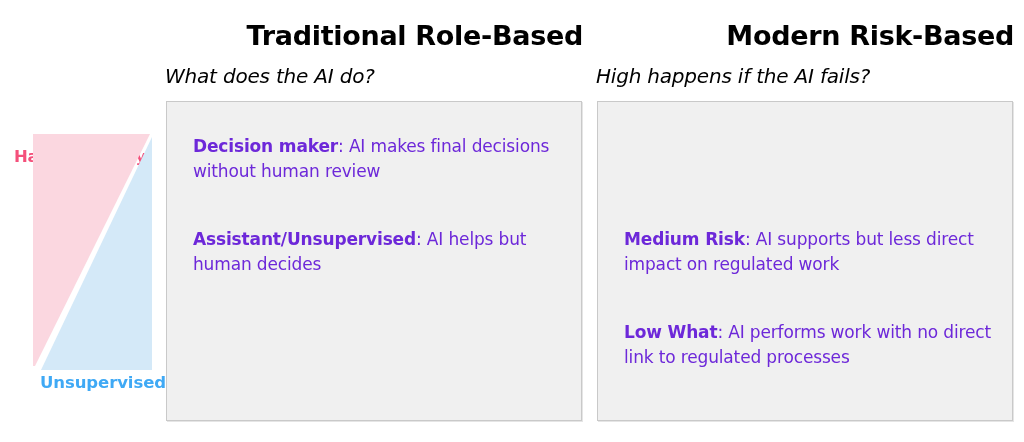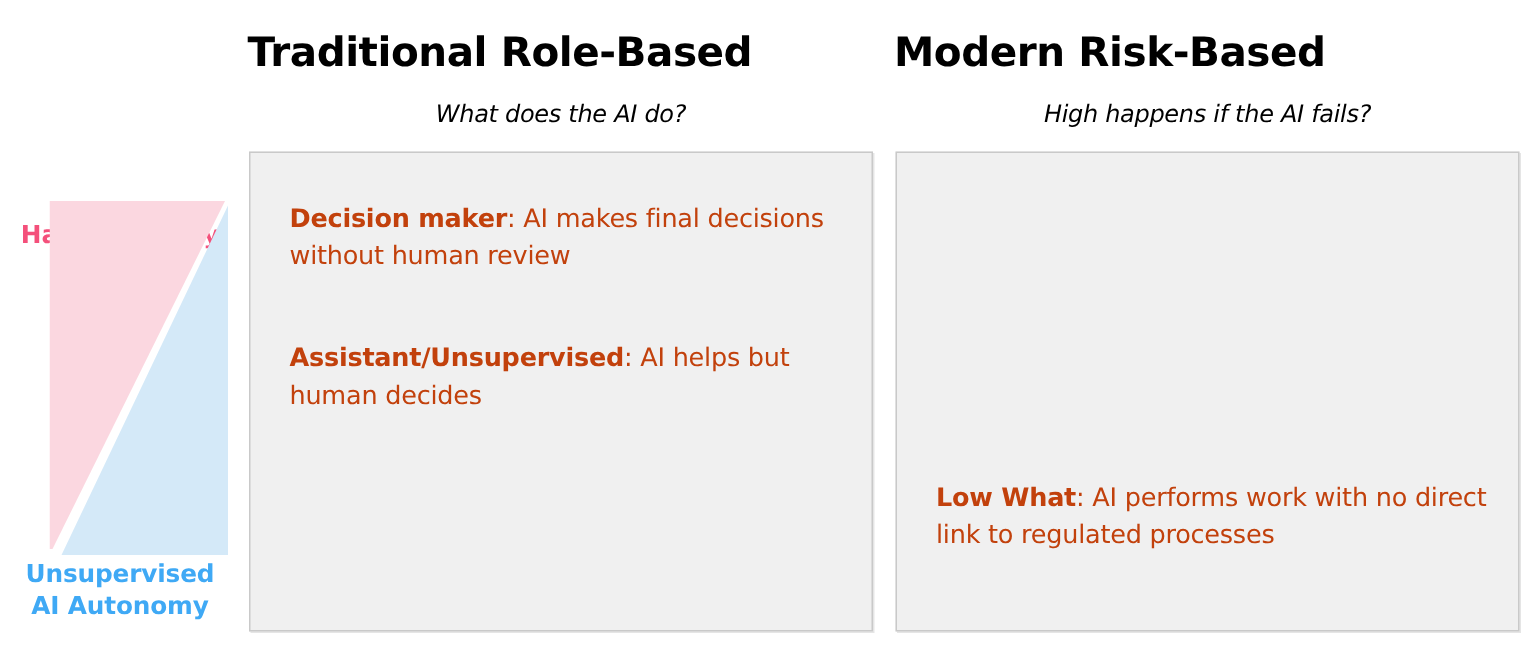--- a/index.html
+++ b/index.html
@@ -35,20 +35,21 @@
     letter-spacing: -0.1px;
   }
   #harm-severity-label {
     top: 103px;
     color: #f4507b;
     margin-top: 43px;
   }
   #autonomy-label {
     top: 372px;
     color: #3fa9f5;
+    margin-left: 23px;
   }
 
   #axis-gradient-graphic {
     position: absolute;
     left: 33px;
     top: 134px;
     width: 119px;
     height: 236px;
   }
   #axis-gradient-graphic svg {
@@ -63,33 +64,32 @@
     top: 0;
     width: 418px;
   }
   #column-traditional { left: 165px; }
   #column-modern      { left: 596px; }
 
   .column-title {
     position: absolute;
     top: 20px;
     width: 418px;
-    text-align: left;
+    text-align: right;
     font-size: 27px;
     font-weight: bold;
     line-height: 32px;
     letter-spacing: -0.3px;
     color: #000000;
   }
   .column-subtitle {
     position: absolute;
     top: 64px;
     width: 418px;
-    text-align: center;
-    font-size: 16px;
+    font-size: 20px;
     font-style: italic;
     line-height: 24px;
     letter-spacing: -0.2px;
     color: #000000;
   }
 
   .panel {
     position: absolute;
     top: 101px;
     left: 1px;
@@ -101,21 +101,21 @@
     box-shadow: 1px 1px 0 0 rgba(0,0,0,0.10);
   }
 
   .panel-item {
     position: absolute;
     left: 26px;
     width: 370px;
     font-size: 17px;
     line-height: 25px;
     letter-spacing: -0.15px;
-    color: #c2410c;
+    color: #6d28d9;
   }
   .panel-item.i0 { top: 32px; }
   .panel-item.i1 { top: 125px; }
   .panel-item.i2 { top: 218px; }
 
   .panel-item .term {
     font-weight: bold;
   }
 </style>
 </head>
@@ -127,21 +127,20 @@
 
   <div id="axis-gradient-graphic">
     <svg viewBox="0 0 119 236" xmlns="http://www.w3.org/2000/svg" aria-hidden="true">
       <polygon points="0,0 117,0 2,232 0,232" fill="#fbd7e0"></polygon>
       <polygon points="119,3 119,236 8,236" fill="#d4e9f8"></polygon>
     </svg>
   </div>
 
   <div class="axis-label" id="autonomy-label" style="color: rgb(63, 169, 245);">
     <div>Unsupervised</div>
-    <div>AI Autonomy</div>
   </div>
 
 </div>
 
 <div class="column" id="column-traditional">
 
   <div class="column-title">Traditional Role-Based</div>
 
   <div class="column-subtitle">What does the AI do?</div>
 
@@ -161,19 +160,22 @@
 
 <div class="column" id="column-modern">
 
   <div class="column-title">Modern Risk-Based</div>
 
   <div class="column-subtitle">High happens if the AI fails?</div>
 
   <div class="panel">
 
 
+    <div class="panel-item i1">
+      <span class="term">Medium Risk</span><span>: </span><span>AI supports but less direct impact on regulated work</span>
+    </div>
 
     <div class="panel-item i2">
       <span class="term">Low What</span><span>: </span><span>AI performs work with no direct link to regulated processes</span>
     </div>
 
   </div>
 </div>
 
 </body></html>

